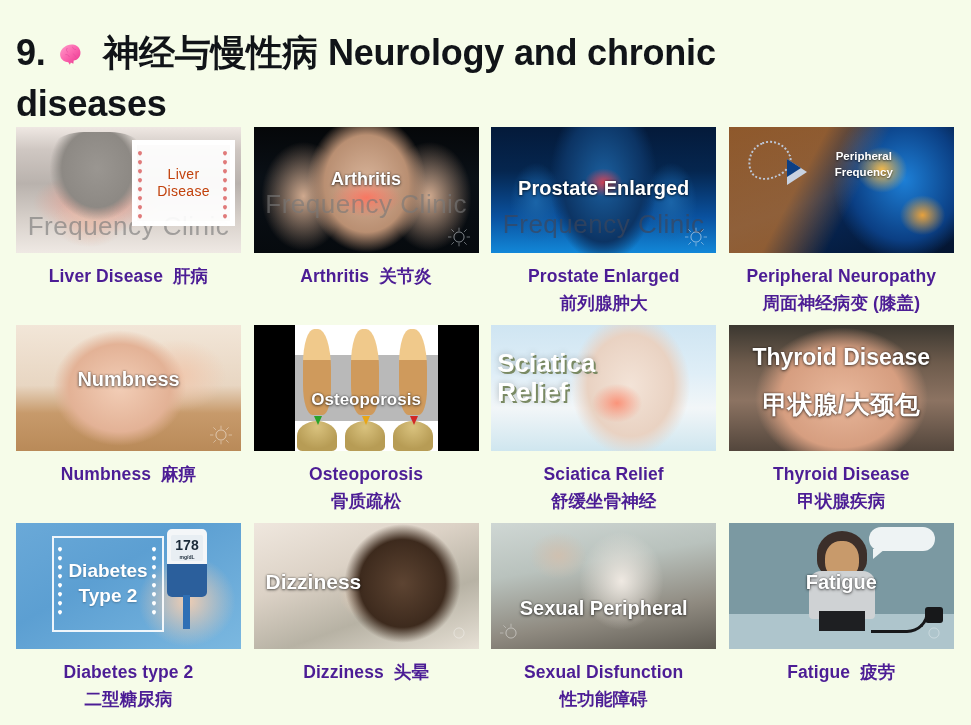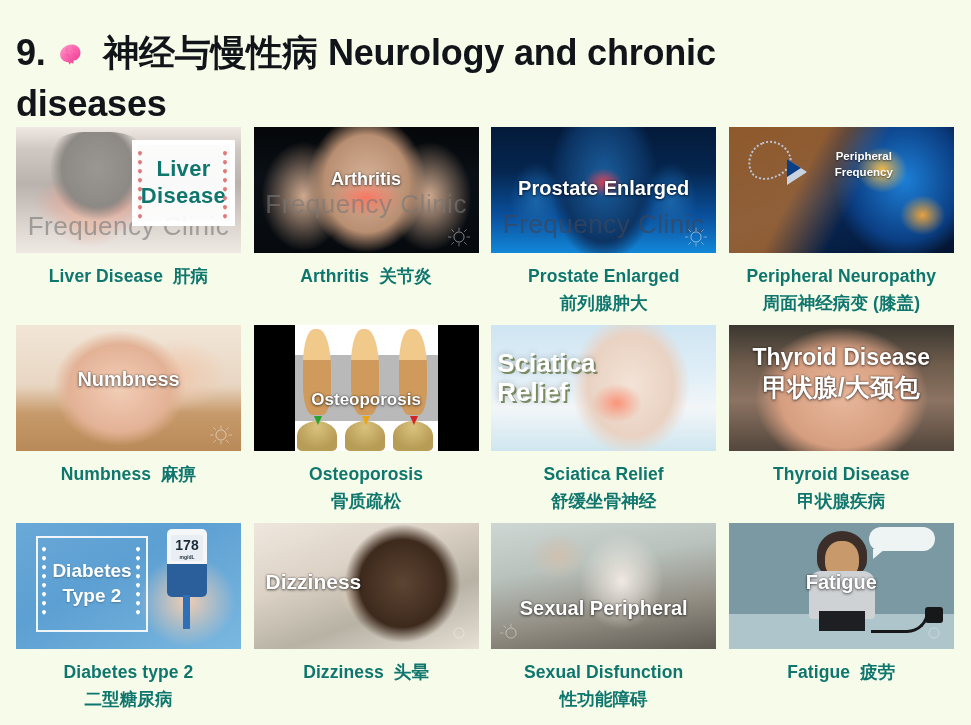--- a/index.html
+++ b/index.html
@@ -88,21 +88,21 @@
     width: 26px; height: 22px;
     z-index: 7;
     opacity: .72;
   }
   .caption {
     margin-top: 10px;
     width: 232px;
     text-align: center;
     font-size: 17.5px;
     font-weight: 600;
-    color: #0f766e;
+    color: #4c1d95;
     line-height: 1.52;
     letter-spacing: .1px;
     height: 62px;
   }
   .caption .cn { font-weight: 700; }
   .cap2line .en { display: block; }
   .cap2line .cn { display: block; }
   .cap1line .cn { margin-left: 5px; }
 
   
@@ -121,21 +121,21 @@
   }
   .liver-panel {
     position:absolute; right:6px; top:13px; width:103px; height:86px;
     background: rgba(255,255,255,.92);
     border: 2px solid rgba(255,255,255,.95);
     box-shadow: inset 0 0 0 3px rgba(255,255,255,.85);
     z-index: 8;
     display:flex; flex-direction:column; align-items:center; justify-content:center;
   }
   .liver-panel span {
-    color:#0f766e; font-weight:700; font-size:22px; line-height:1.22;
+    color:#c2410c; font-weight:400; font-size:14px; line-height:1.22;
     text-shadow:none; letter-spacing:.3px;
   }
   .liver-dots { position:absolute; top:4px; bottom:4px; width:6px; }
   .liver-dots.l { left:4px; } .liver-dots.r { right:4px; }
   .liver-dots i {
     display:block; width:4px; height:4px; margin:5px 0;
     background:#e07a7a; border-radius:50% 50% 50% 0; transform:rotate(-45deg);
   }
 
   
@@ -232,21 +232,21 @@
       linear-gradient(180deg,#3b3730 0%, #6d5b4c 30%, #8c7362 60%, #53463c 100%);
   }
 
   
   .art-diabetes {
     background:
       radial-gradient(ellipse 30% 50% at 76% 62%, #f0cdb2 0%, rgba(240,205,178,0) 72%),
       linear-gradient(150deg,#6aa9d8 0%, #5c9fd2 40%, #7bb8e0 100%);
   }
   .diab-panel {
-    position:absolute; left:20px; top:13px; width:112px; height:96px;
+    position:absolute; left:36px; top:13px; width:112px; height:96px;
     border:2px solid rgba(255,255,255,.9); z-index:8;
     display:flex; flex-direction:column; align-items:center; justify-content:center;
   }
   .diab-panel span {
     color:#fff; font-weight:800; font-size:19px; line-height:1.3;
     text-shadow: 0 1px 2px rgba(0,0,0,.25);
   }
   .meter {
     position:absolute; right:34px; top:6px; width:40px; height:68px; z-index:8;
     background: linear-gradient(180deg,#f4f6f8 0 52%, #2b5f9c 52% 100%);
@@ -484,21 +484,21 @@
         <span class="en">Sciatica Relief</span>
         <span class="cn">舒缓坐骨神经</span>
       </div>
     </div>
 
     <div class="card">
       <div class="thumb">
         <div class="bg art-thyroid"></div>
         <div class="overlay-text" style="top:20px;font-size:23px;">
           <div>Thyroid Disease</div>
-          <div style="font-size:25px;margin-top:2px;">甲状腺/大颈包</div>
+          <div style="font-size:25px;margin-top:19px;">甲状腺/大颈包</div>
         </div>
       </div>
       <div class="caption cap2line">
         <span class="en">Thyroid Disease</span>
         <span class="cn">甲状腺疾病</span>
       </div>
     </div>
 
     <div class="card">
       <div class="thumb">

